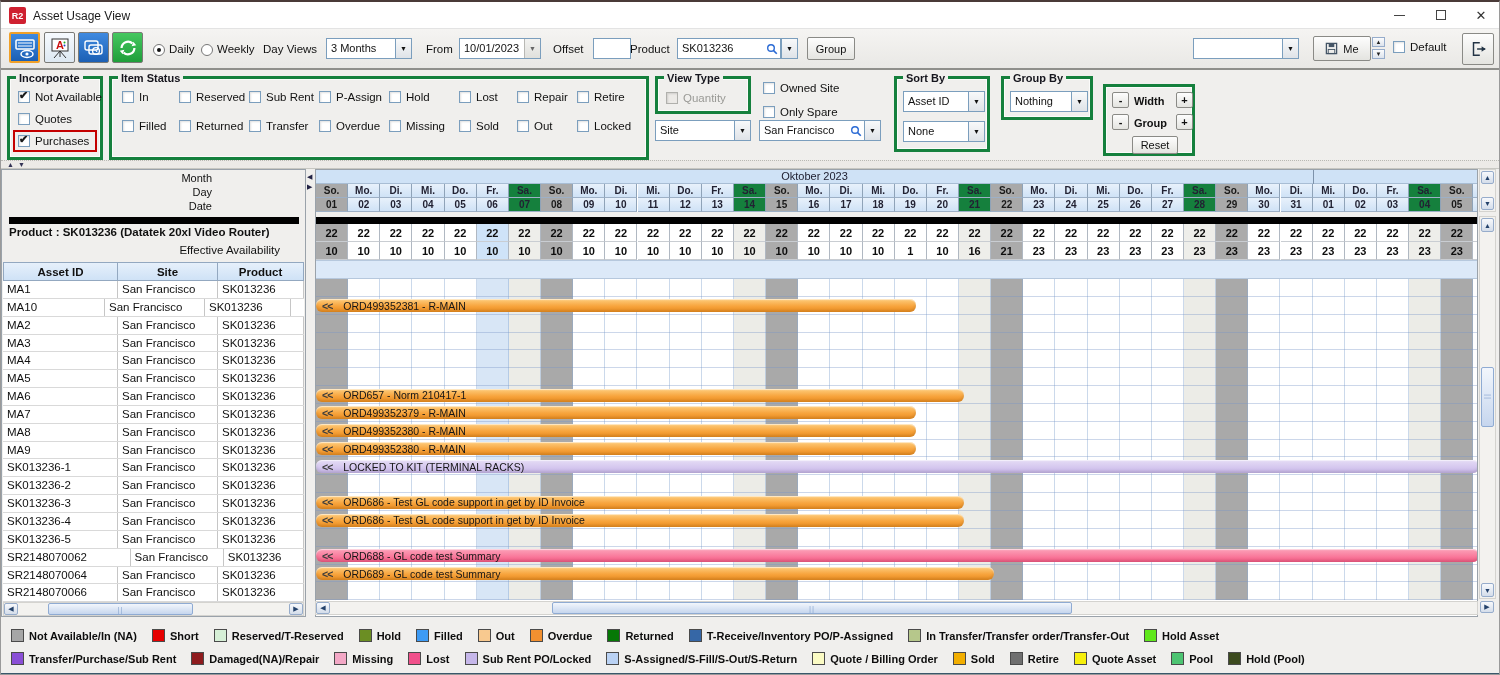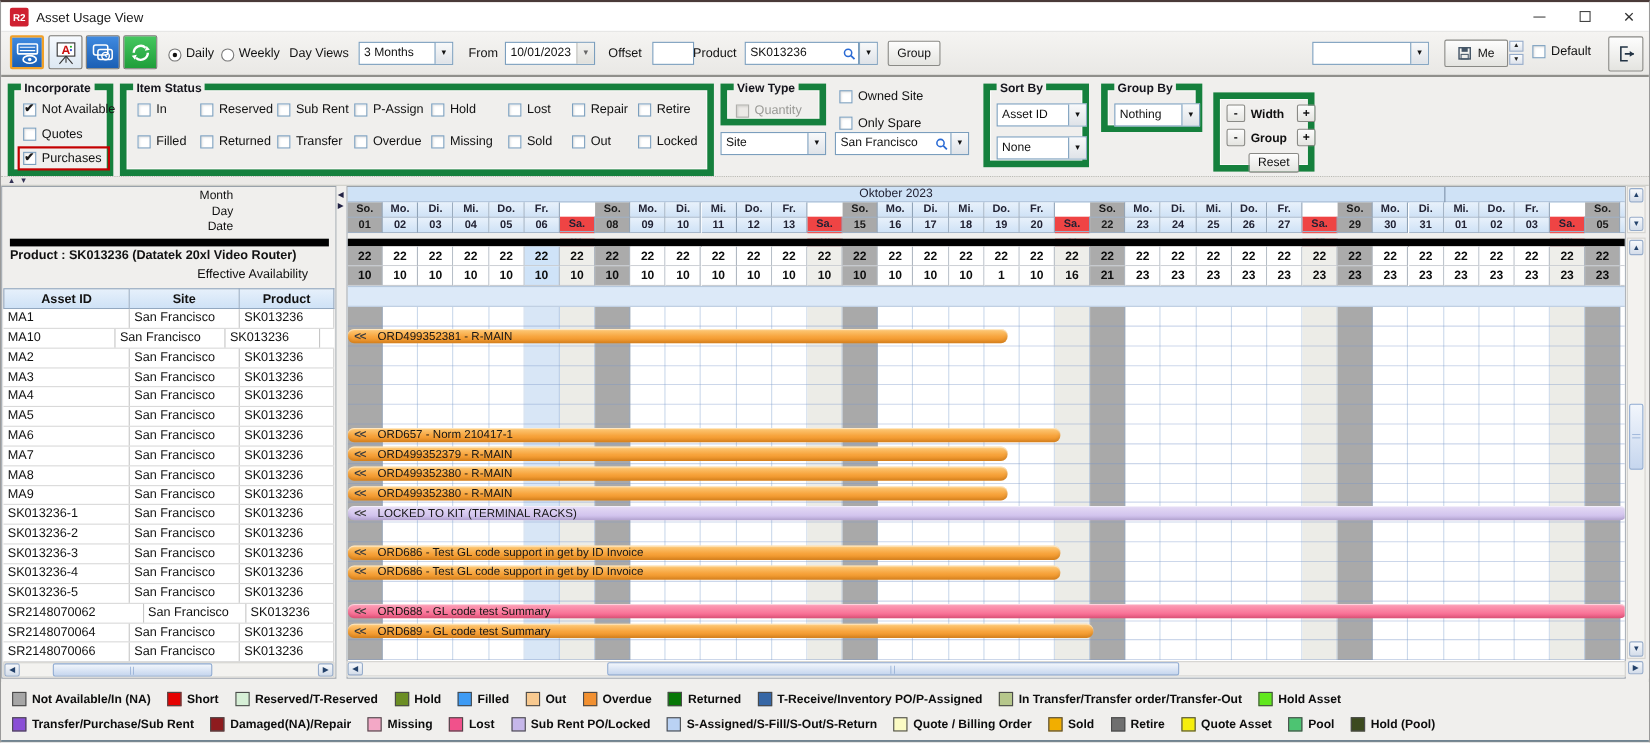--- a/index.html
+++ b/index.html
@@ -28,21 +28,21 @@
   .combo { position:absolute; background:#fff; border:1px solid #7b9ebd; display:flex; align-items:stretch; height:21px; }
   .combo .val { flex:1; padding:3px 4px 0 4px; white-space:nowrap; overflow:hidden; font-size:11px; }
   .combo .dd { width:16px; background:linear-gradient(#f8f9fa,#dfe3e8); border-left:1px solid #7b9ebd; display:flex; align-items:center; justify-content:center; font-size:7px; color:#111; }
   .combo .dd.gray { background:linear-gradient(#f2f2f0,#e0e0dc); color:#666; border-left:1px solid #b8b8b4; }
   .tbinput { position:absolute; top:9px; height:21px; background:#fff; border:1px solid #7b9ebd; font-size:11px; padding:0 3px; font-family:"Liberation Sans",sans-serif; }
   .btn { background:linear-gradient(#fdfdfd,#e4e4e0); border:1px solid #8a8a86; border-radius:2px; font-size:11px; display:flex; align-items:center; justify-content:center; color:#111; }
   .mag { display:flex; align-items:center; padding:0 2px; }
 
   
   #filters { position:absolute; left:0; top:68px; width:100%; height:90px; background:#f0efed; }
-  .grpbox { position:absolute; border:6px solid #15803d; box-shadow:inset 0 0 0 1px #fbfbfa; }
+  .grpbox { position:absolute; border:3px solid #15803d; box-shadow:inset 0 0 0 1px #fbfbfa; }
   .grptitle { position:absolute; top:-7px; left:6px; background:#f0efed; padding:0 3px; font-weight:bold; font-size:11px; color:#15151d; white-space:nowrap; }
   .cbrow { position:absolute; display:flex; align-items:center; gap:5px; white-space:nowrap; font-size:11.5px; }
   .cb { width:12px; height:12px; min-width:12px; background:#fff; border:1px solid #7b9ebd; position:relative; box-shadow:inset 1px 1px 2px rgba(0,0,0,.12); }
   .cb.checked::after { content:"\2714"; position:absolute; left:0px; top:-3px; font-size:11px; font-weight:bold; color:#1a1a1a; }
   .cb.disabled { background:#eceae7; border-color:#b0b0ac; }
   .dis { color:#9a9a96; }
   .hl-red { position:absolute; border:2px solid #c40000; }
   #is-grid { position:absolute; left:118px; top:12px; display:grid; grid-template-columns:57px 70px 70px 70px 70px 58px 60px 62px; row-gap:17px; }
   #is-grid .cbrow { position:static; }
   .szbtn { position:absolute; width:17px; height:16px; font-weight:bold; font-size:11px; }
@@ -69,21 +69,21 @@
   #midstrip .arr { position:absolute; left:1px; font-size:7px; color:#224; }
 
   
   #gantt { position:absolute; left:314px; top:0; width:1163px; height:448px; border:1px solid #9aa2aa; background:#fff; overflow:hidden; }
   #g-month { position:absolute; left:0; top:0; width:1190px; height:14px; background:#cfe2f6; border-bottom:1px solid #a8bdd4; font-size:11px; color:#223; }
   #g-month .oct { position:absolute; left:0; top:0px; width:997px; text-align:center; }
   #g-month .novdiv { position:absolute; left:997px; top:0; height:14px; border-left:1px solid #7d92aa; }
   #g-daynames, #g-dates { position:absolute; left:0; height:14px; width:1190px; }
   #g-daynames { top:14px; } #g-dates { top:28px; }
   .hcell { position:absolute; top:0; height:14px; text-align:center; font-size:10px; font-weight:bold; color:#223; background:linear-gradient(#e8f1fb,#cfe2f6); border-right:1px solid #8fa3b8; border-bottom:1px solid #9db0c6; padding-top:1px; }
-  .hcell.sat { background:#ef4444;margin-top:13px; }
+  .hcell.sat { background:#15803d; }
   .hcell.sun { background:#a9a9a9; color:#1a1a1a; }
   #g-gap { position:absolute; left:0; top:42px; width:100%; height:5px; background:#f0efed; }
   #g-black { position:absolute; left:0; top:47px; width:1163px; height:7px; background:#000; }
   .numrow { position:absolute; left:0; width:1190px; height:18px; }
   .ncell { position:absolute; top:0; height:18px; background:#fff; border-right:1px solid #b0b8c2; border-bottom:1px solid #c9cdd2; text-align:center; font-weight:bold; font-size:11px; padding-top:3px; color:#0d0d0d; }
   .ncell.sat { background:#eeeeea; }
   .ncell.sun { background:#ababab; }
   .ncell.today { background:#cfe3f8; }
   #g-sep { position:absolute; left:0; top:90px; width:1163px; height:19px; background:#dce9f8; border-top:1px solid #b6c8dd; border-bottom:1px solid #b6c8dd; }
   #g-body { position:absolute; left:0; top:109px; width:1163px; height:321px; background:#fff; overflow:hidden; }

